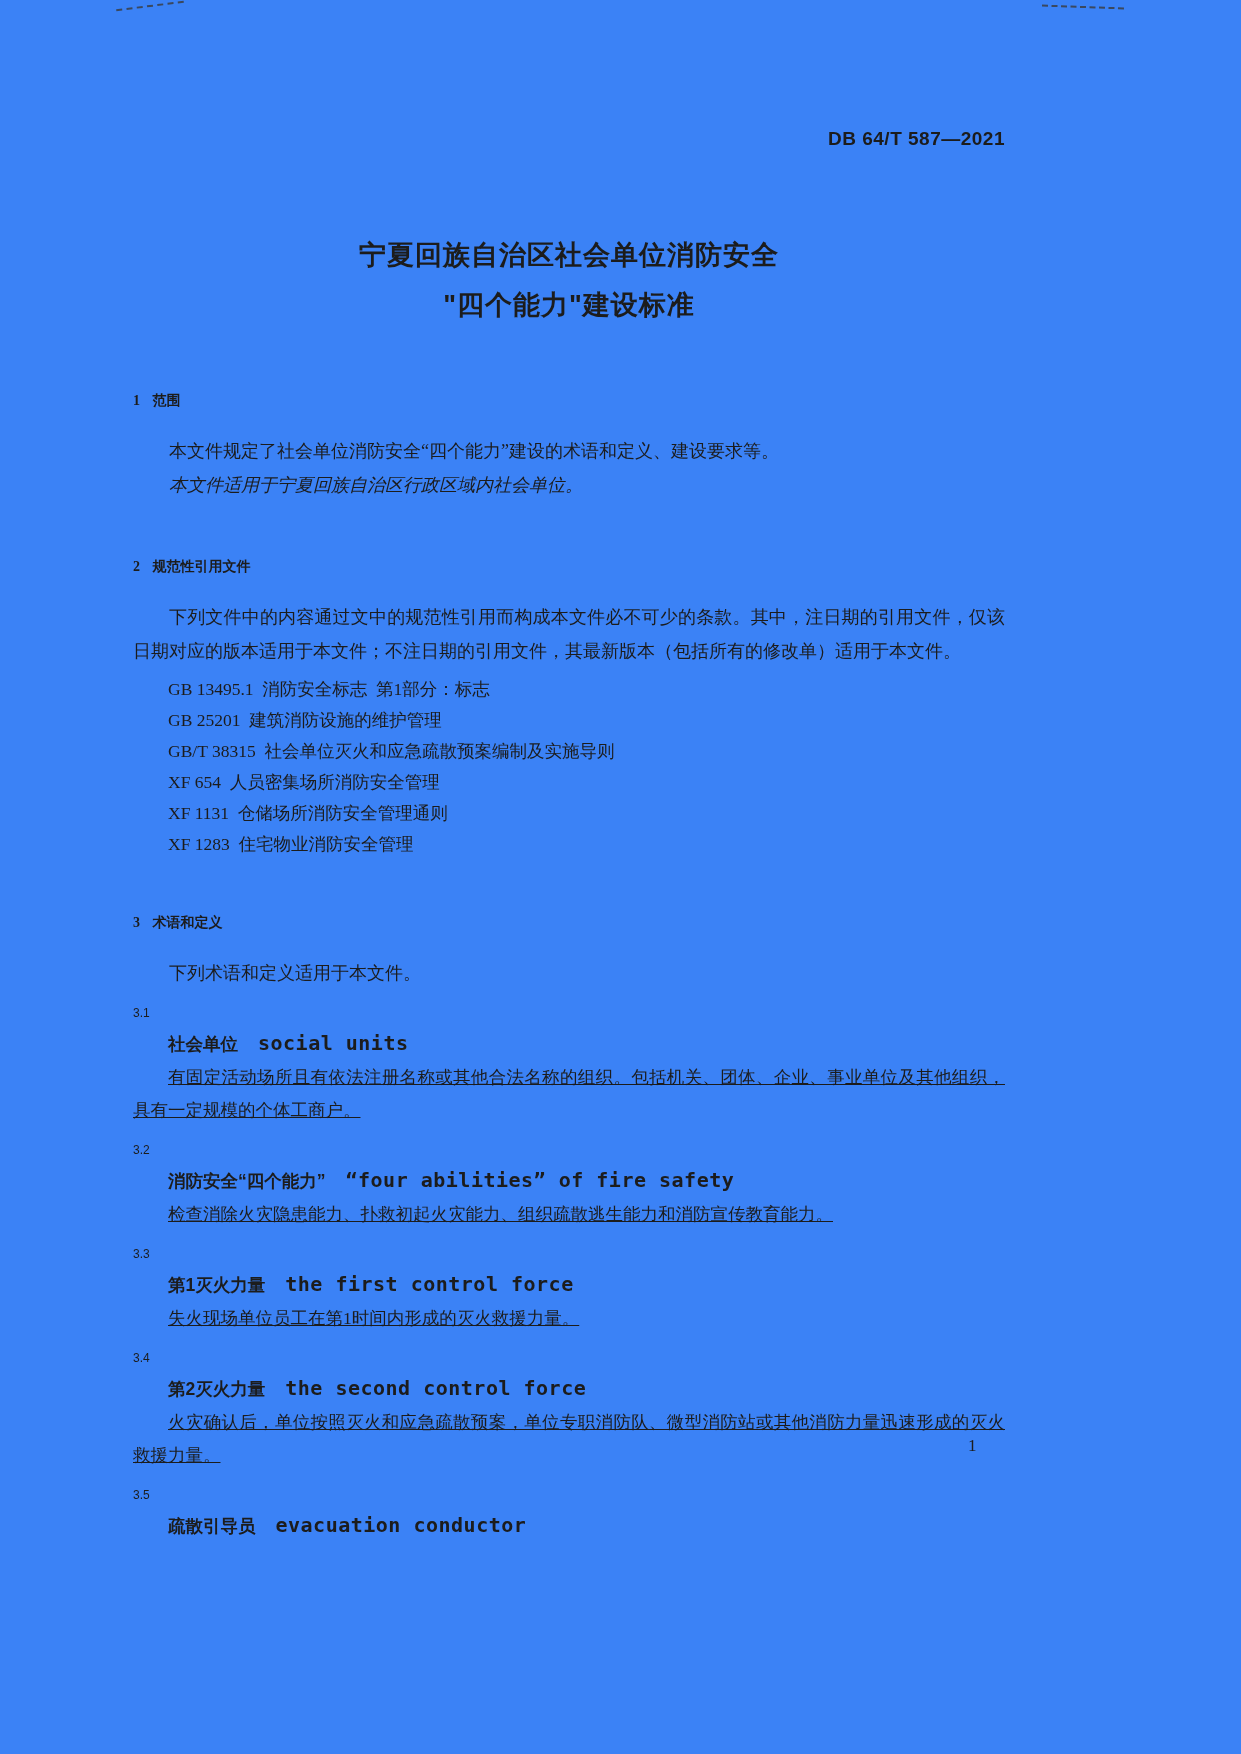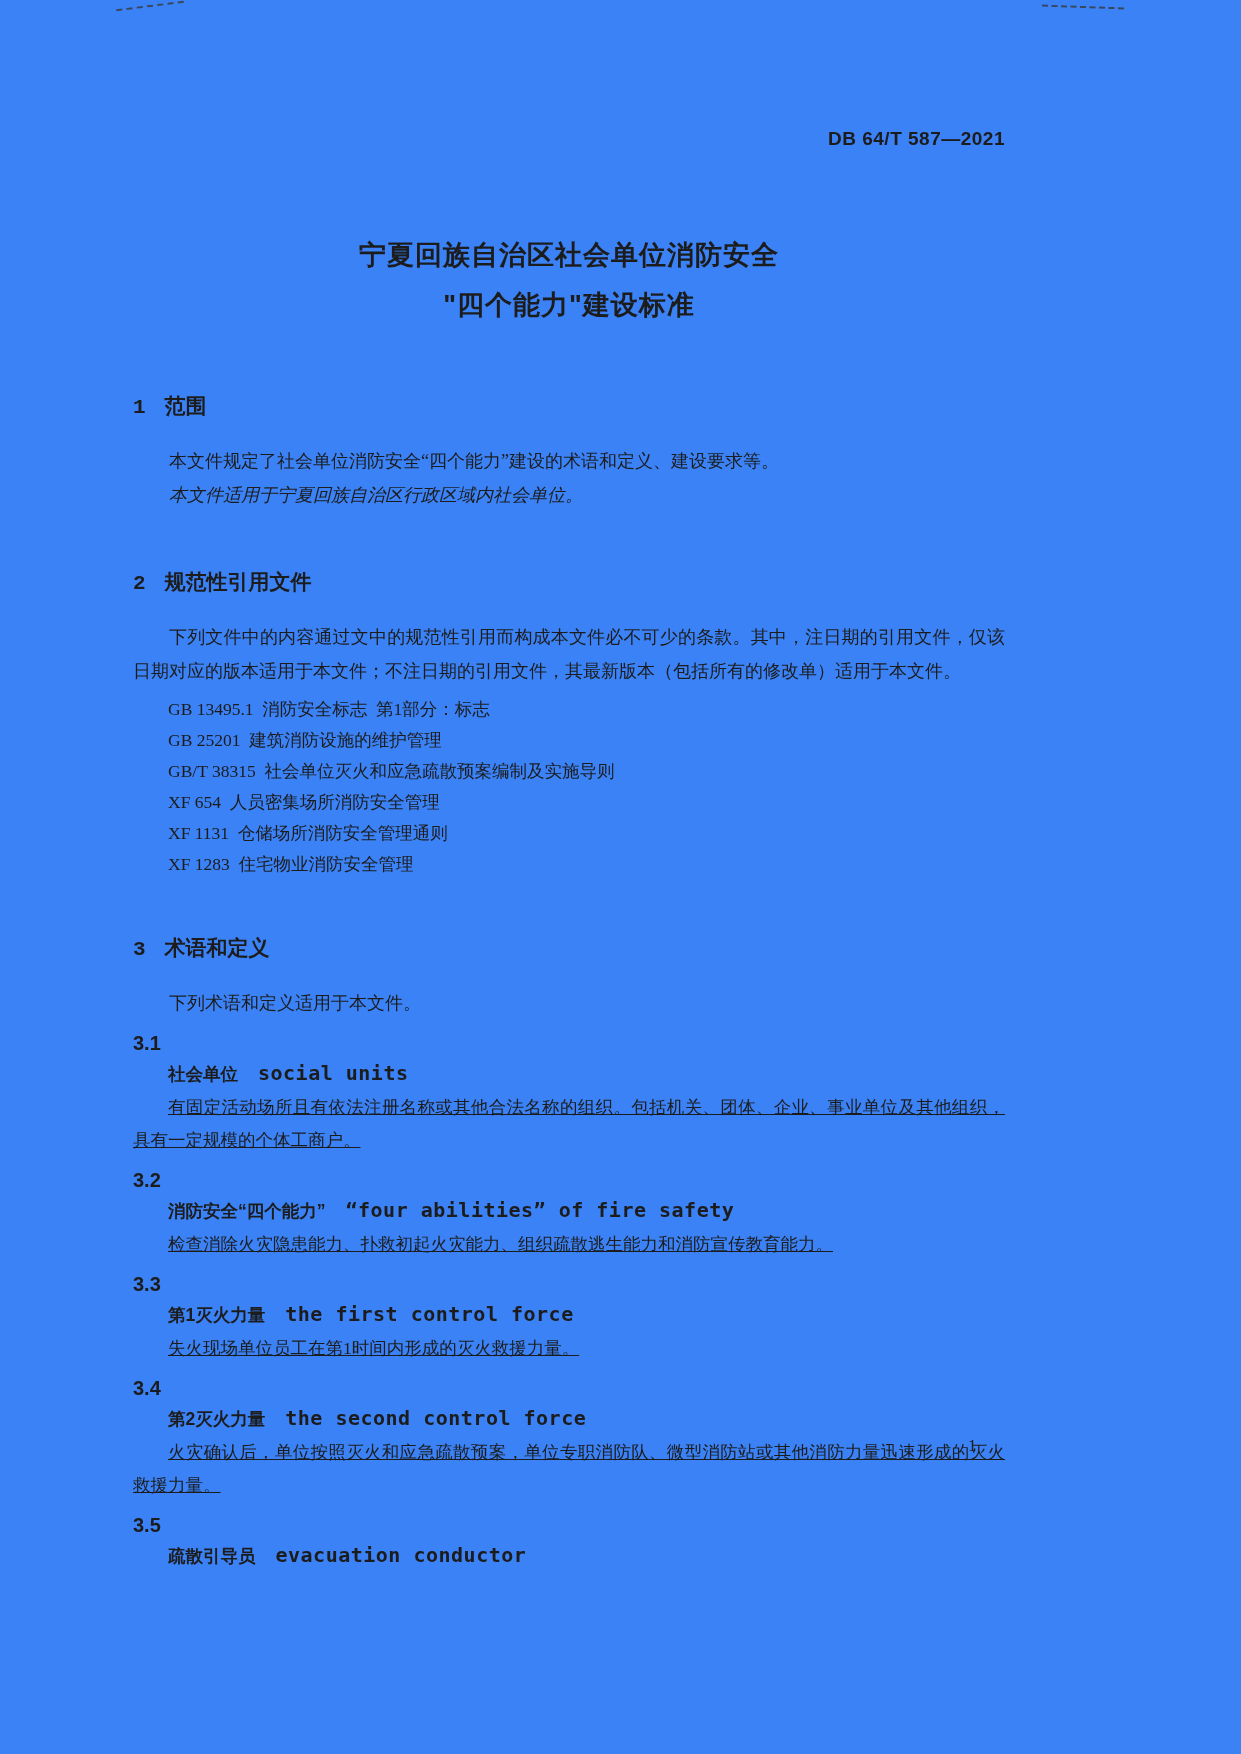--- a/index.html
+++ b/index.html
@@ -36,23 +36,23 @@
     margin-top:80px;
     text-align:center;
     font-size:27px;
     font-weight:bold;
     line-height:50px;
     letter-spacing:1px;
     font-family:"Liberation Sans","DejaVu Sans",sans-serif;
   }
 
   .section-heading {
-    font-size:21px;
+    font-size:14px;
     font-weight:bold;
-    font-family:Liberation Mono, monospace;
+    font-family:Liberation Serif, serif;
   }
   .section-heading .num { margin-right:0.9em; }
 
   .h-sec1 { margin-top:62px; }
   .h-sec2 { margin-top:56px; }
   .h-sec3 { margin-top:54px; }
 
   .para {
     margin-top:24px;
     font-size:18px;
@@ -65,24 +65,23 @@
   .ref-list { margin-top:6px; }
   .ref-item {
     font-size:17.5px;
     line-height:31px;
     padding-left:2em;
     white-space:pre-wrap;
   }
 
   .term { margin-top:8px; }
   .term-number {
-    font-size:20px;
+    font-size:12px;
     line-height:30px;
     font-family:"Liberation Sans","DejaVu Sans",sans-serif;
-    font-weight:bold;
   }
   .term-title {
     padding-left:2em;
     font-size:17.5px;
     line-height:30px;
   }
   .term-zh {
     font-weight:bold;
     font-family:"Liberation Sans","DejaVu Sans",sans-serif;
   }

